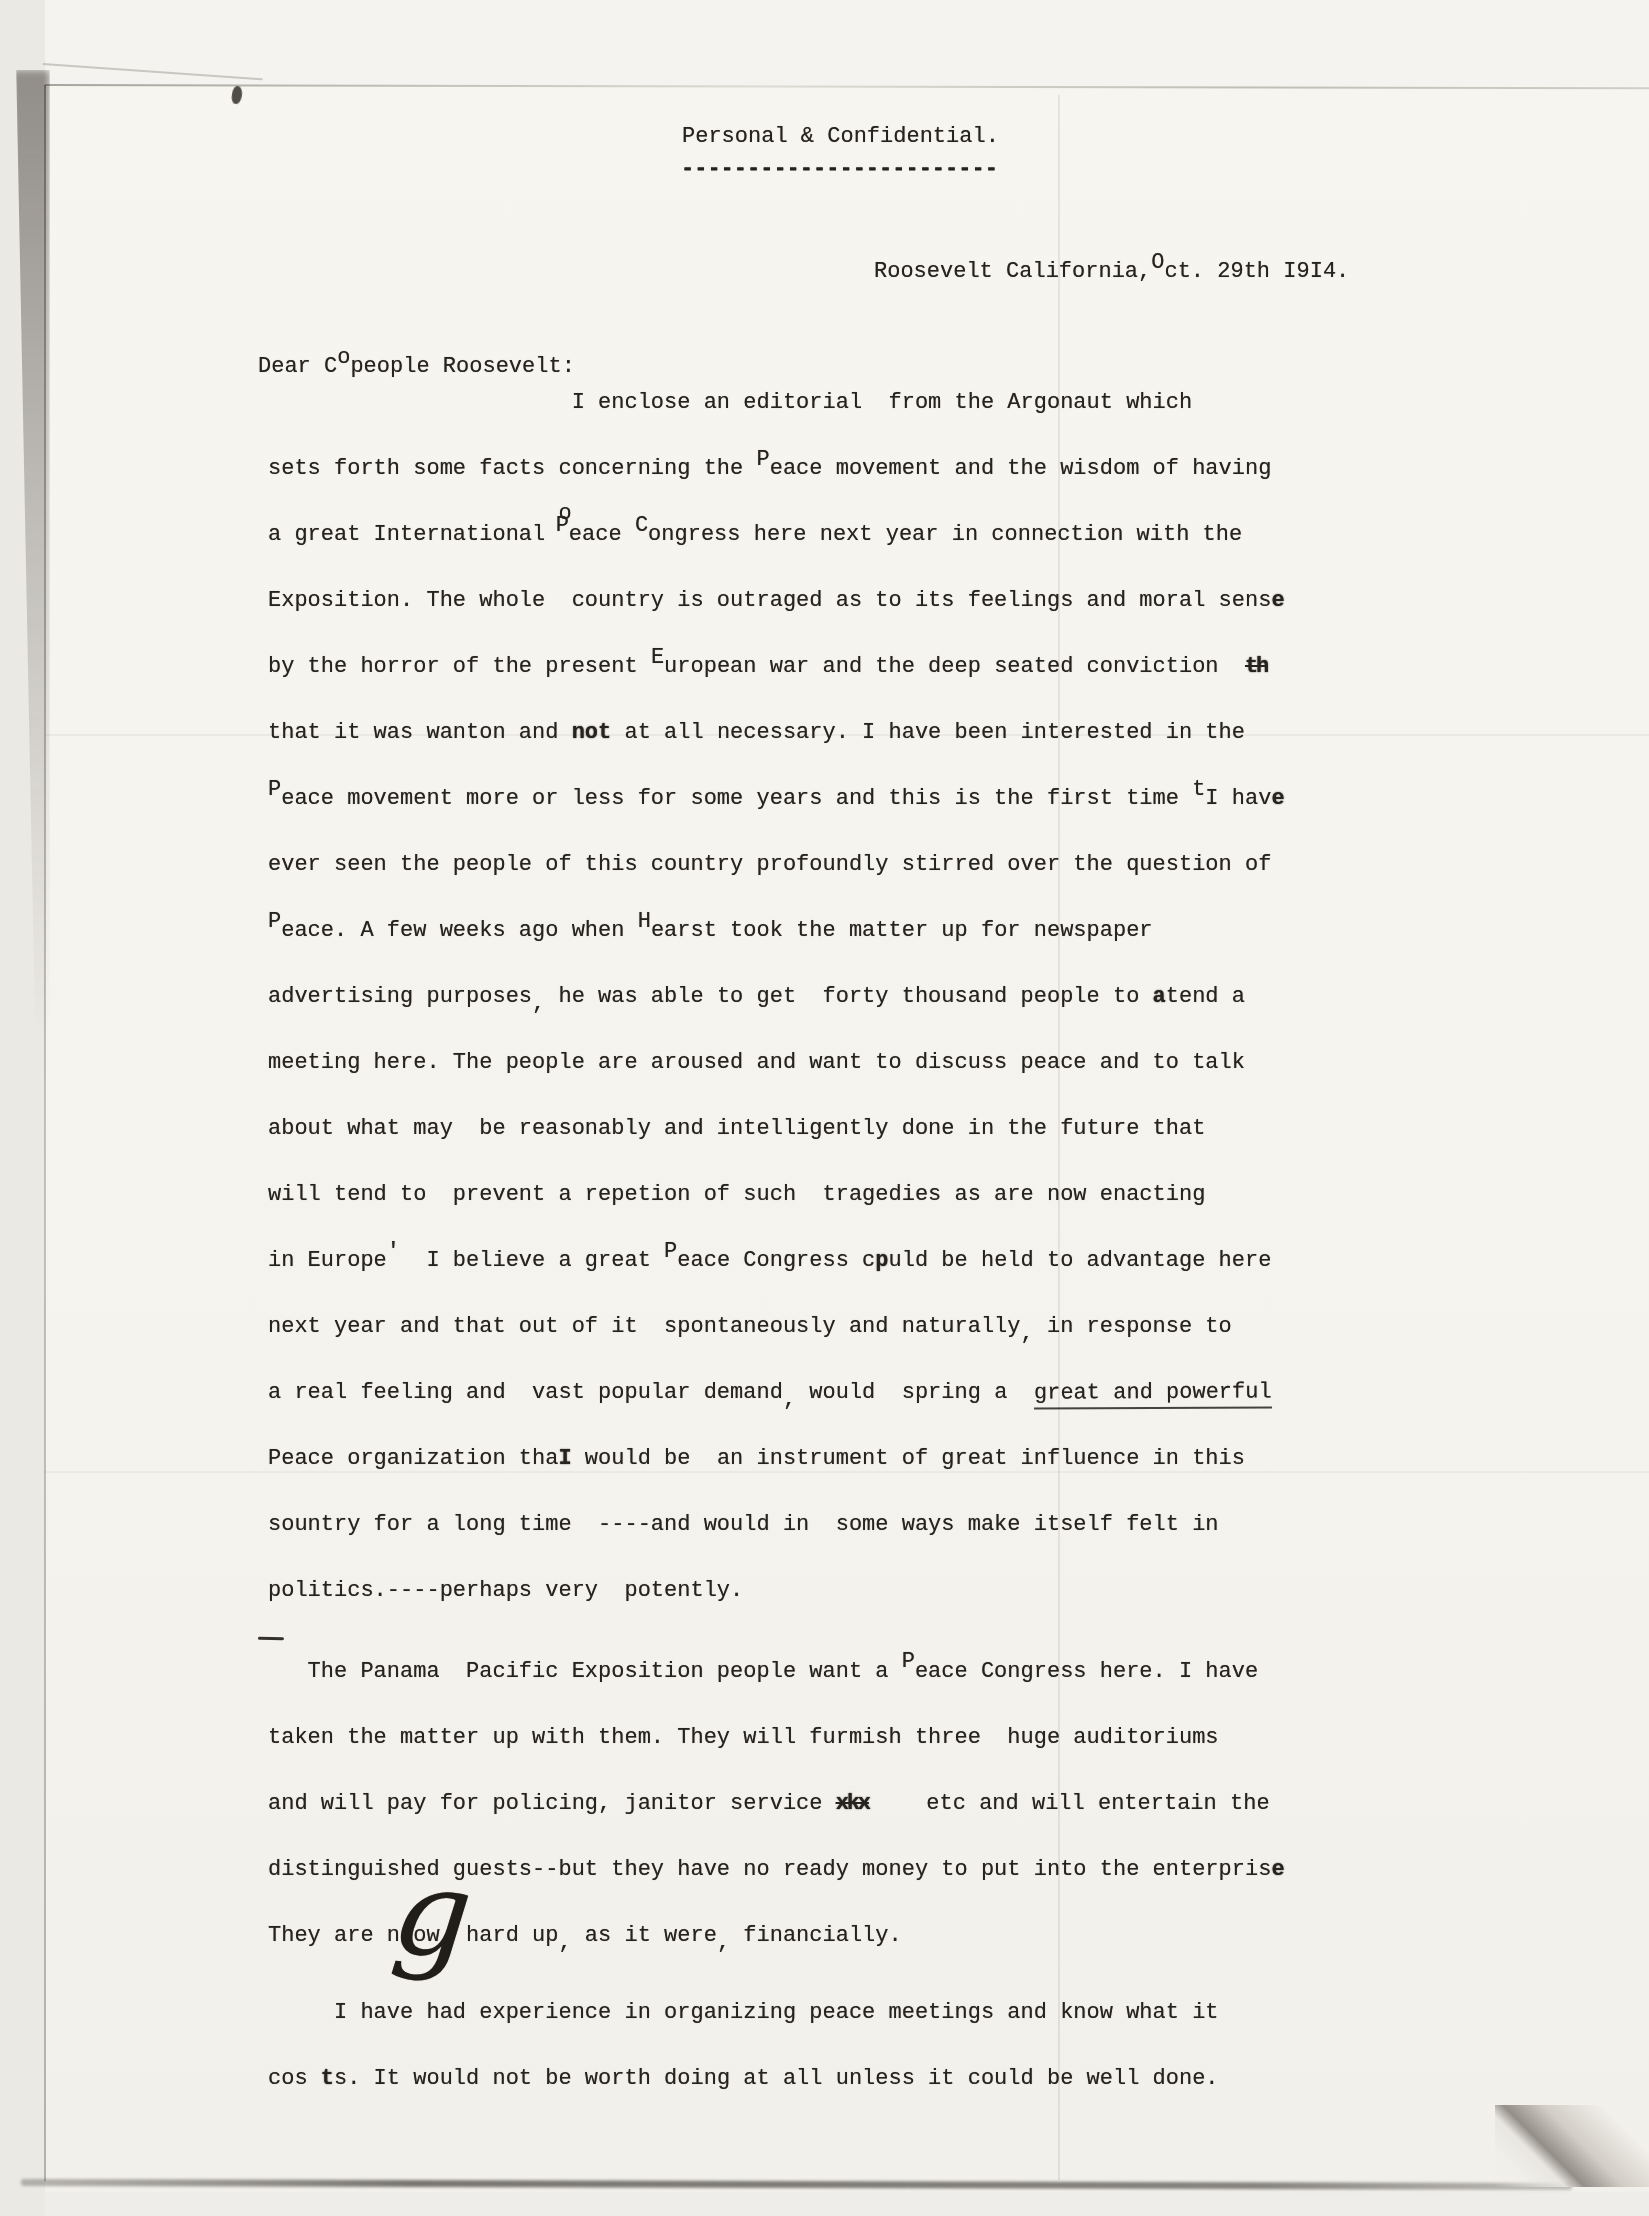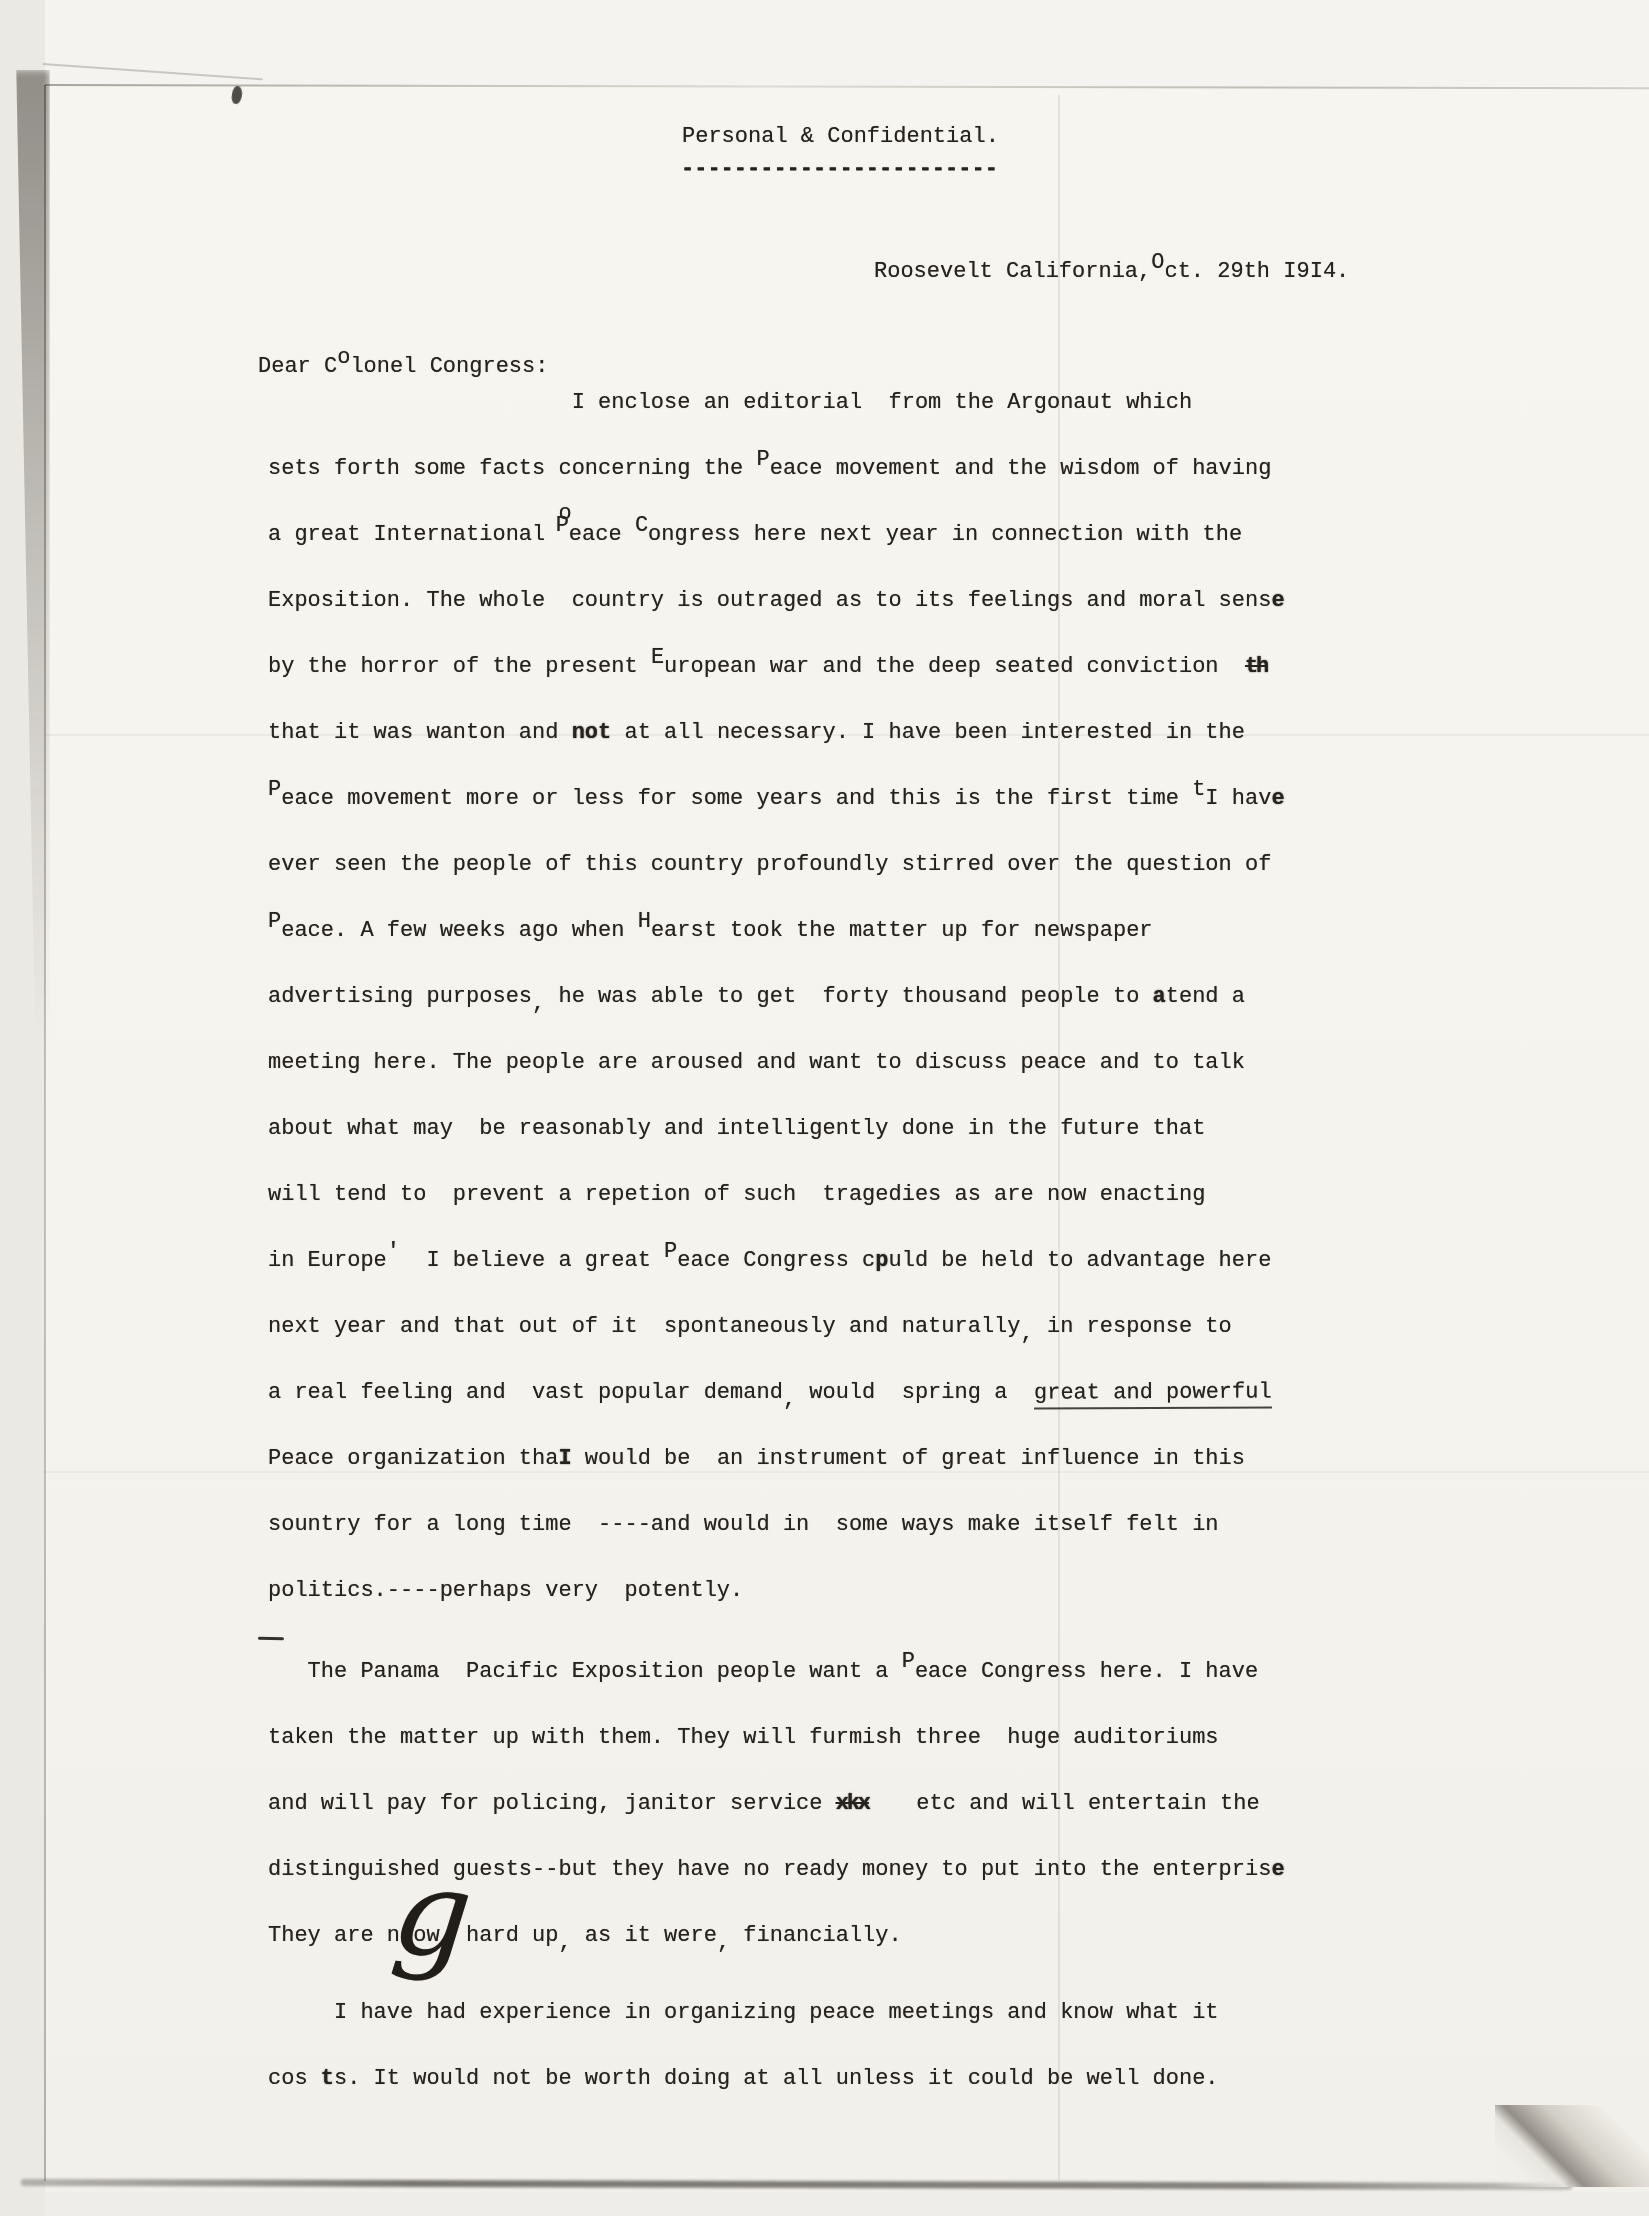--- a/index.html
+++ b/index.html
@@ -43,21 +43,21 @@
     text-shadow:0 0.7px 0 rgba(30,26,22,.5),0 0 0.7px rgba(30,26,22,.6)}
   .dateline{left:874px;top:258px}
   .salutation{left:258px;top:353px}
   .body-block{left:268px;top:370px;width:1305px}
   .line{height:66px;line-height:66px;white-space:pre}
 
   .sup{position:relative;top:-.42em}
   .low{position:relative;top:.33em}
   .ov{font-weight:bold;text-shadow:0 0 1.5px rgba(20,17,14,.8)}
   .xb{font-weight:bold;text-decoration:line-through;text-shadow:0 0 1.5px rgba(20,17,14,.85);
-    letter-spacing:-2.2px;margin-right:8px}
+    letter-spacing:-2.2px;margin-right:18px}
   .u{display:inline-block;border-bottom:2.9px solid rgba(25,22,18,.8);padding-bottom:1.5px;
     line-height:1.1;transform:rotate(-.3deg)}
   .hi{position:relative;top:-.95em}
   .sp{position:relative;top:-.42em;margin-left:-16px}
 
   .script-g{position:absolute;left:394px;top:1853px;
     font-family:"DejaVu Serif",serif;font-style:italic;font-size:121px;color:#211d18;
     transform:rotate(6deg);text-shadow:0 0 0.7px rgba(20,17,14,.5);line-height:1}
   .pen-mark{position:absolute;left:258px;top:1637px;width:26px;height:2.9px;background:#35312b;
     border-radius:1.5px;transform:rotate(1.5deg)}
@@ -75,18 +75,18 @@
 <div class="blot"></div>
 <div class="crease-v"></div>
 <div class="crease-h1"></div>
 <div class="crease-h2"></div>
 <div class="shadow-bottom"></div>
 <div class="corner-curl"></div>
 
 <div class="txt header">Personal &amp; Confidential.</div>
 <div class="txt header-dashes">------------------------</div>
 <div class="txt dateline"><span>Roosevelt California,</span><span class="sup">O</span><span>ct. 29th I9I4.</span></div>
-<div class="txt salutation"><span>Dear C</span><span class="sup">o</span><span>lonel Congress:</span></div>
+<div class="txt salutation"><span>Dear C</span><span class="sup">o</span><span>people Roosevelt:</span></div>
 <div class="txt body-block"><div class="line"><span>                       I enclose an editorial  from the Argonaut which</span></div><div class="line"><span>sets forth some facts concerning the </span><span class="sup">P</span><span>eace movement and the wisdom of having</span></div><div class="line"><span>a great International </span><span class="hi">o</span><span class="sp">P</span><span>eace </span><span class="sup">C</span><span>ongress here next year in connection with the</span></div><div class="line"><span>Exposition. The whole  country is outraged as to its feelings and moral sens</span><span class="ov">e</span></div><div class="line"><span>by the horror of the present </span><span class="sup">E</span><span>uropean war and the deep seated conviction  </span><span class="xb">th</span></div><div class="line"><span>that it was wanton and </span><span class="ov">not</span><span> at all necessary. I have been interested in the</span></div><div class="line"><span class="sup">P</span><span>eace movement more or less for some years and this is the first time </span><span class="sup">t</span><span>I hav</span><span class="ov">e</span></div><div class="line"><span>ever seen the people of this country profoundly stirred over the question of</span></div><div class="line"><span class="sup">P</span><span>eace. A few weeks ago when </span><span class="sup">H</span><span>earst took the matter up for newspaper</span></div><div class="line"><span>advertising purposes</span><span class="low">,</span><span> he was able to get  forty thousand people to </span><span class="ov">a</span><span>tend a</span></div><div class="line"><span>meeting here. The people are aroused and want to discuss peace and to talk</span></div><div class="line"><span>about what may  be reasonably and intelligently done in the future that</span></div><div class="line"><span>will tend to  prevent a repetion of such  tragedies as are now enacting</span></div><div class="line"><span>in Europe</span><span class="sup">'</span><span>  I believe a great </span><span class="sup">P</span><span>eace Congress c</span><span class="ov">p</span><span>uld be held to advantage here</span></div><div class="line"><span>next year and that out of it  spontaneously and naturally</span><span class="low">,</span><span> in response to</span></div><div class="line"><span>a real feeling and  vast popular demand</span><span class="low">,</span><span> would  spring a  </span><span class="u">great and powerful</span></div><div class="line"><span>Peace organization tha</span><span class="ov">I</span><span> would be  an instrument of great influence in this</span></div><div class="line"><span>sountry for a long time  ----and would in  some ways make itself felt in</span></div><div class="line"><span>politics.----perhaps very  potently.</span></div><div class="line" style="margin-top: 14.7px;"><span>   The Panama  Pacific Exposition people want a </span><span class="sup">P</span><span>eace Congress here. I have</span></div><div class="line"><span>taken the matter up with them. They will furmish three  huge auditoriums</span></div><div class="line"><span>and will pay for policing, janitor service </span><span class="xb">xkx</span><span>   etc and will entertain the</span></div><div class="line"><span>distinguished guests--but they have no ready money to put into the enterpris</span><span class="ov">e</span></div><div class="line"><span>They are n ow  hard up</span><span class="low">,</span><span> as it were</span><span class="low">,</span><span> financially.</span></div><div class="line" style="margin-top: 11px;"><span>     I have had experience in organizing peace meetings and know what it</span></div><div class="line"><span>cos </span><span class="ov">t</span><span>s. It would not be worth doing at all unless it could be well done.</span></div></div>
 
 <div class="script-g">g</div>
 <div class="pen-mark"></div>
 
 
 </body></html>

